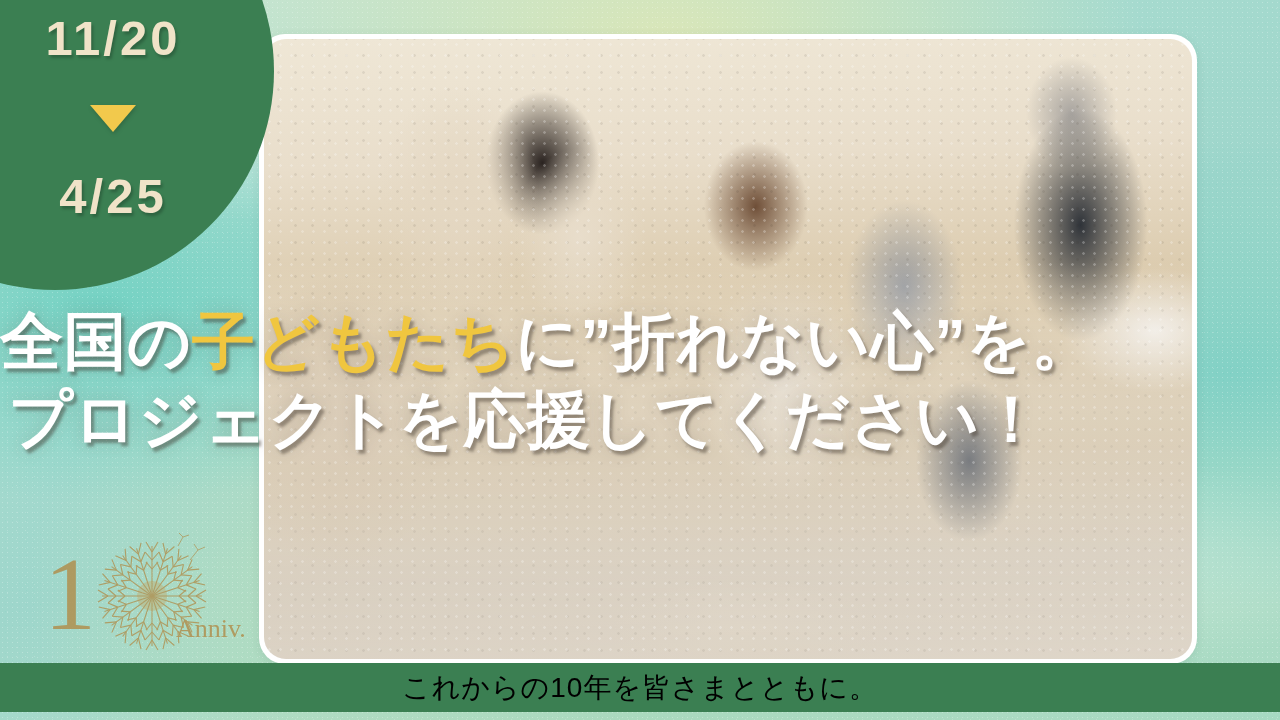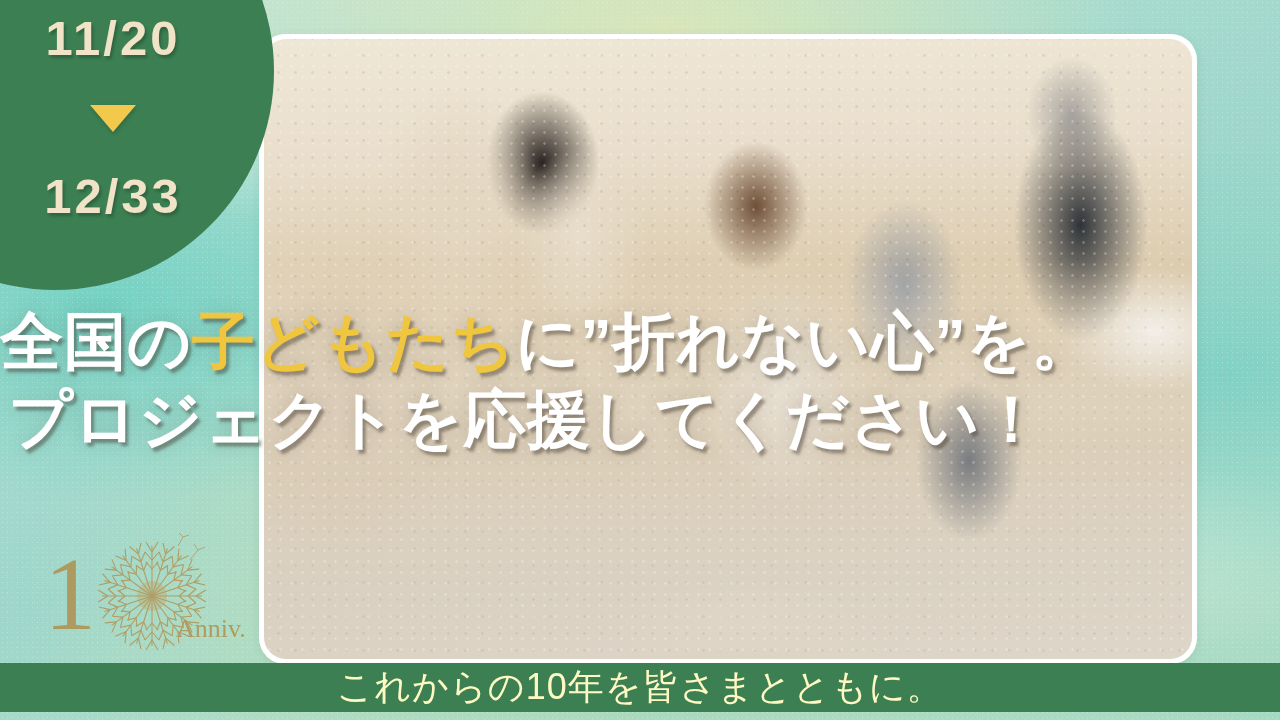--- a/index.html
+++ b/index.html
@@ -137,21 +137,21 @@
   .headline .ln{ display:block; white-space:nowrap; }
   .headline .ln3{ margin-top:6px; }
   .hl{ color:#f0c63f; }
 
   
   .footer{
     position:absolute; left:0; top:663px; width:1280px; height:49px;
     background:#3b7f52; display:flex; align-items:center; justify-content:center;
   }
   .footer span{
-    color:#fef9c3; font-size:36px; font-weight:400; letter-spacing:1px;
+    color:#000000; font-size:28px; font-weight:400; letter-spacing:1px;
   }
 </style>
 </head>
 <body>
 
 <div id="stage">
 
   <div class="bg bg-base"></div>
   <div class="bg bg-wash"></div>
   <div class="bg bg-grain"></div>
@@ -160,21 +160,21 @@
     <div class="photo">
       <div class="photo-blur"></div>
       <div class="photo-scrim"></div>
     </div>
   </div>
 
   <div class="date-circle"></div>
   <div class="date-badge">
     <div class="date-line">11/20</div>
     <div class="date-arrow"></div>
-    <div class="date-line">12/33</div>
+    <div class="date-line">4/25</div>
   </div>
 
   <div class="anniv">
     <div class="one">1</div>
     <div class="seed">
       <svg width="132" height="132" viewBox="0 0 132 132" aria-hidden="true">
         <g stroke="#b0904f" stroke-width="1.1" fill="none" opacity=".95">
           <circle cx="66" cy="66" r="15" fill="#c6a763" opacity=".5" stroke="none"></circle>
           <g id="sp">
             <line x1="66" y1="66" x2="66" y2="16"></line>

